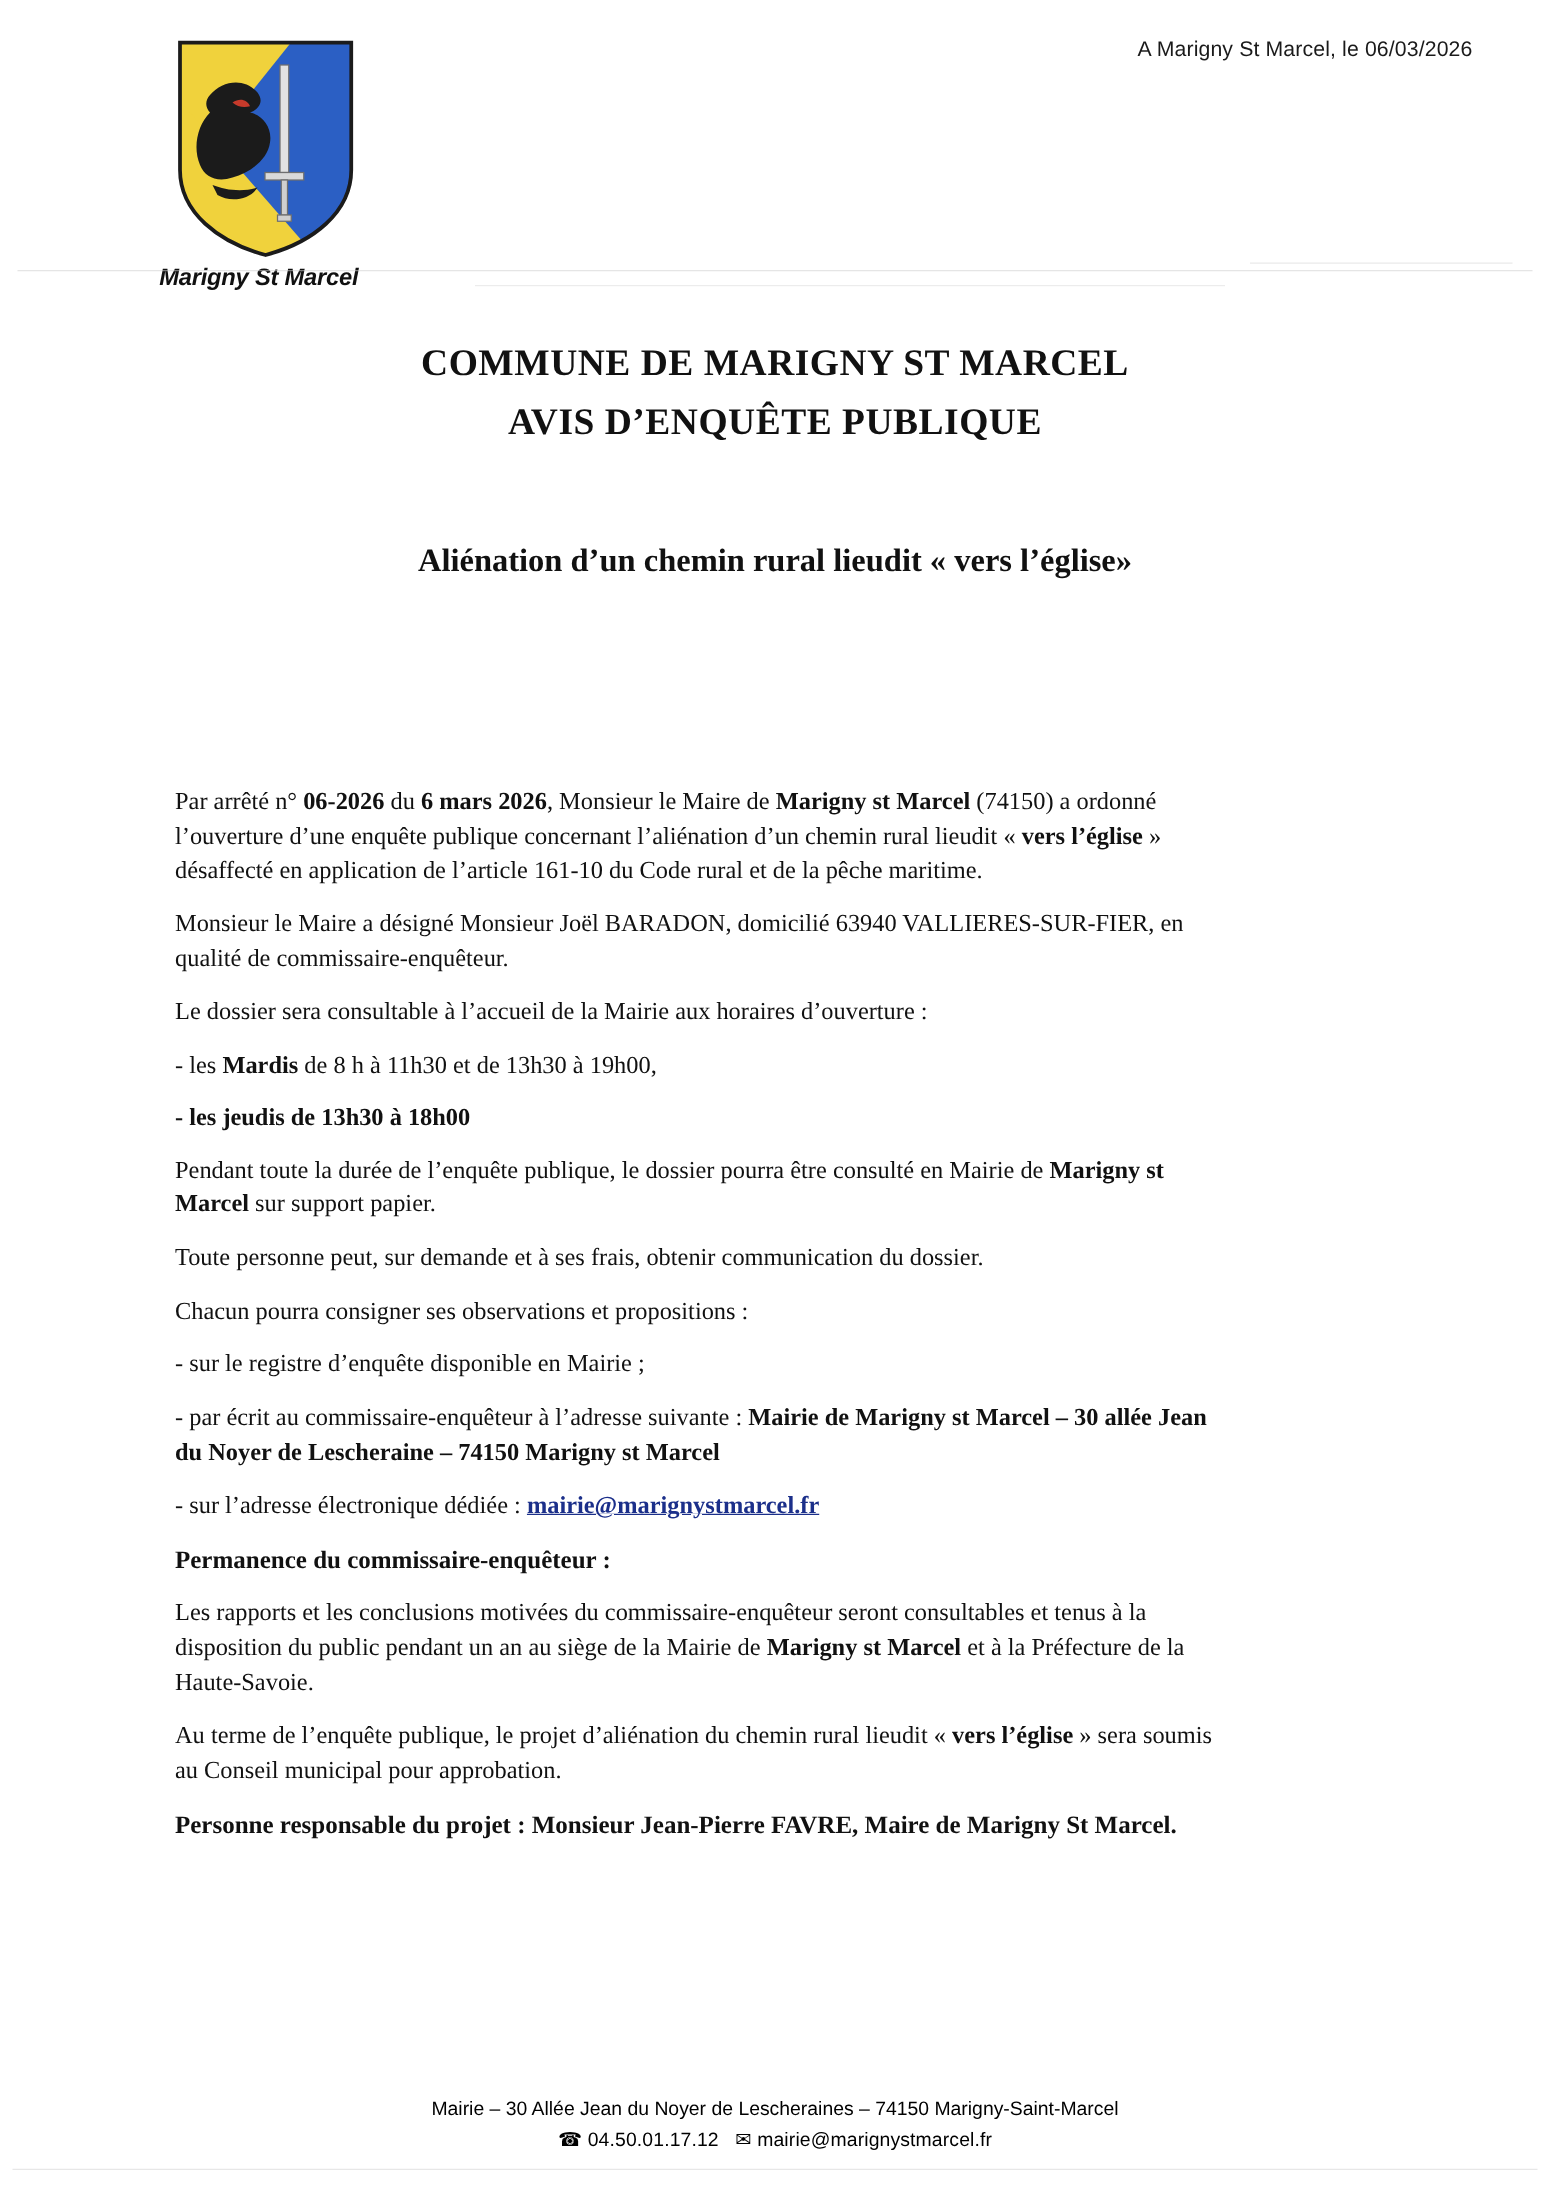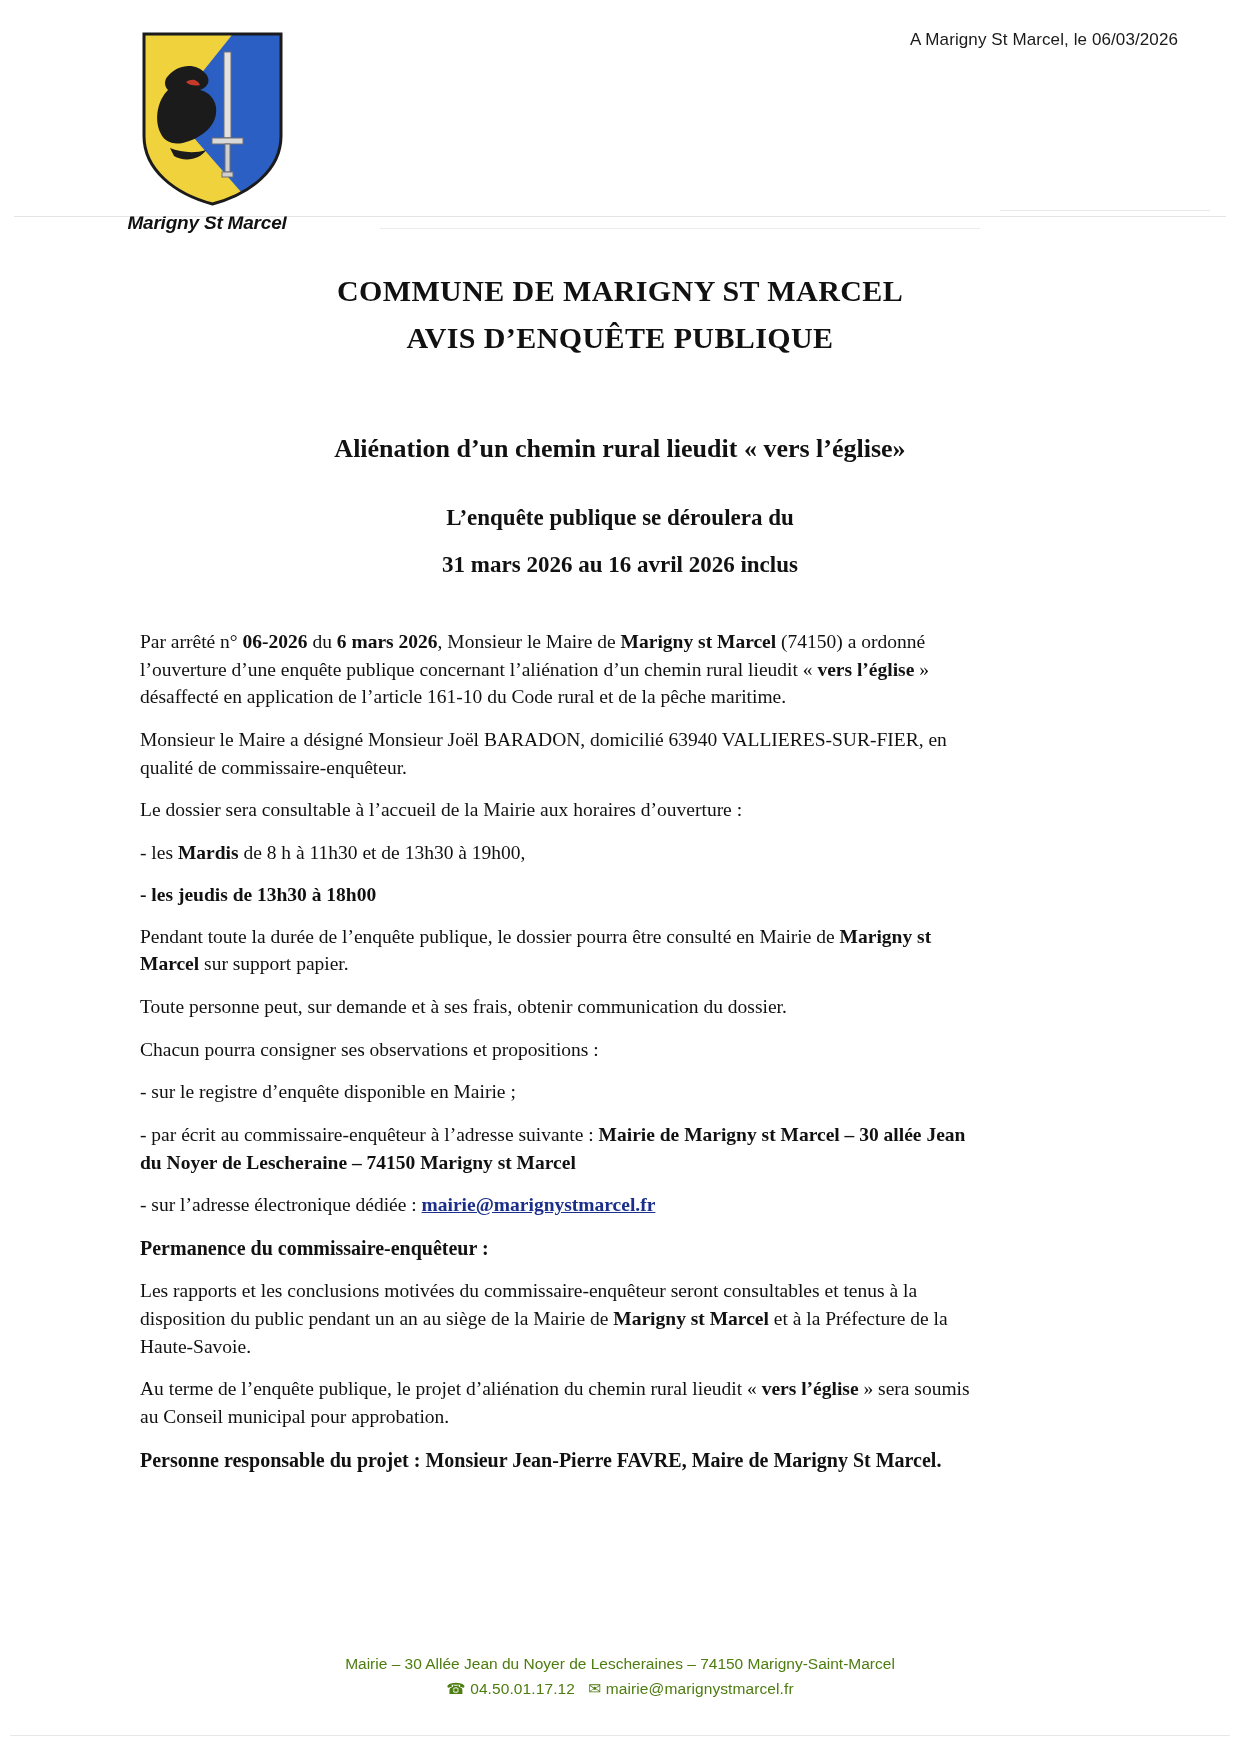--- a/index.html
+++ b/index.html
@@ -143,27 +143,27 @@
     text-decoration: underline;
   }
   .resp {
     font-weight: bold;
     font-size: 20px;
   }
 
   
   .footer {
     position: absolute;
-    bottom: 52px;
+    bottom: 28px;
     left: 0;
     width: 100%;
     text-align: center;
     font-family: "Liberation Sans", sans-serif;
     font-size: 15.5px;
-    color: #4d7c0f;
+    color: #000000;
     line-height: 1.6;
   }
   .footer .row2 { letter-spacing: 0.1px; }
 </style>
 </head>
 <body>
 
 <div class="page">
 
   <div class="date-line">A Marigny St Marcel, le 06/03/2026</div>
@@ -206,24 +206,20 @@
   <div class="scanline s2"></div>
   <div class="scanline s3"></div>
 
   <div class="titles">
     <div class="title-main">COMMUNE DE MARIGNY ST MARCEL</div>
     <div class="title-main">AVIS D’ENQUÊTE PUBLIQUE</div>
   </div>
 
   <div class="subject">Aliénation d’un chemin rural lieudit « vers l’église»</div>
 
-  <div class="period">
-    <div>L’enquête publique se déroulera du</div>
-    <div>31 mars 2026 au 16 avril 2026 inclus</div>
-  </div>
 
   <div class="body-text">
 
     <p><span>Par arrêté n° </span><b>06-2026</b><span> du </span><b>6 mars 2026</b><span>, Monsieur le Maire de </span><b>Marigny st Marcel</b><span> (74150) a ordonné l’ouverture d’une enquête publique concernant l’aliénation d’un chemin rural lieudit « </span><b>vers l’église</b><span> » désaffecté en application de l’article 161-10 du Code rural et de la pêche maritime.</span></p>
 
     <p>Monsieur le Maire a désigné Monsieur Joël BARADON, domicilié 63940 VALLIERES-SUR-FIER, en qualité de commissaire-enquêteur.</p>
 
     <p>Le dossier sera consultable à l’accueil de la Mairie aux horaires d’ouverture :</p>
 
     <p class="tight"><span>- les </span><b>Mardis</b><span> de 8 h à 11h30 et de 13h30 à 19h00,</span></p>

